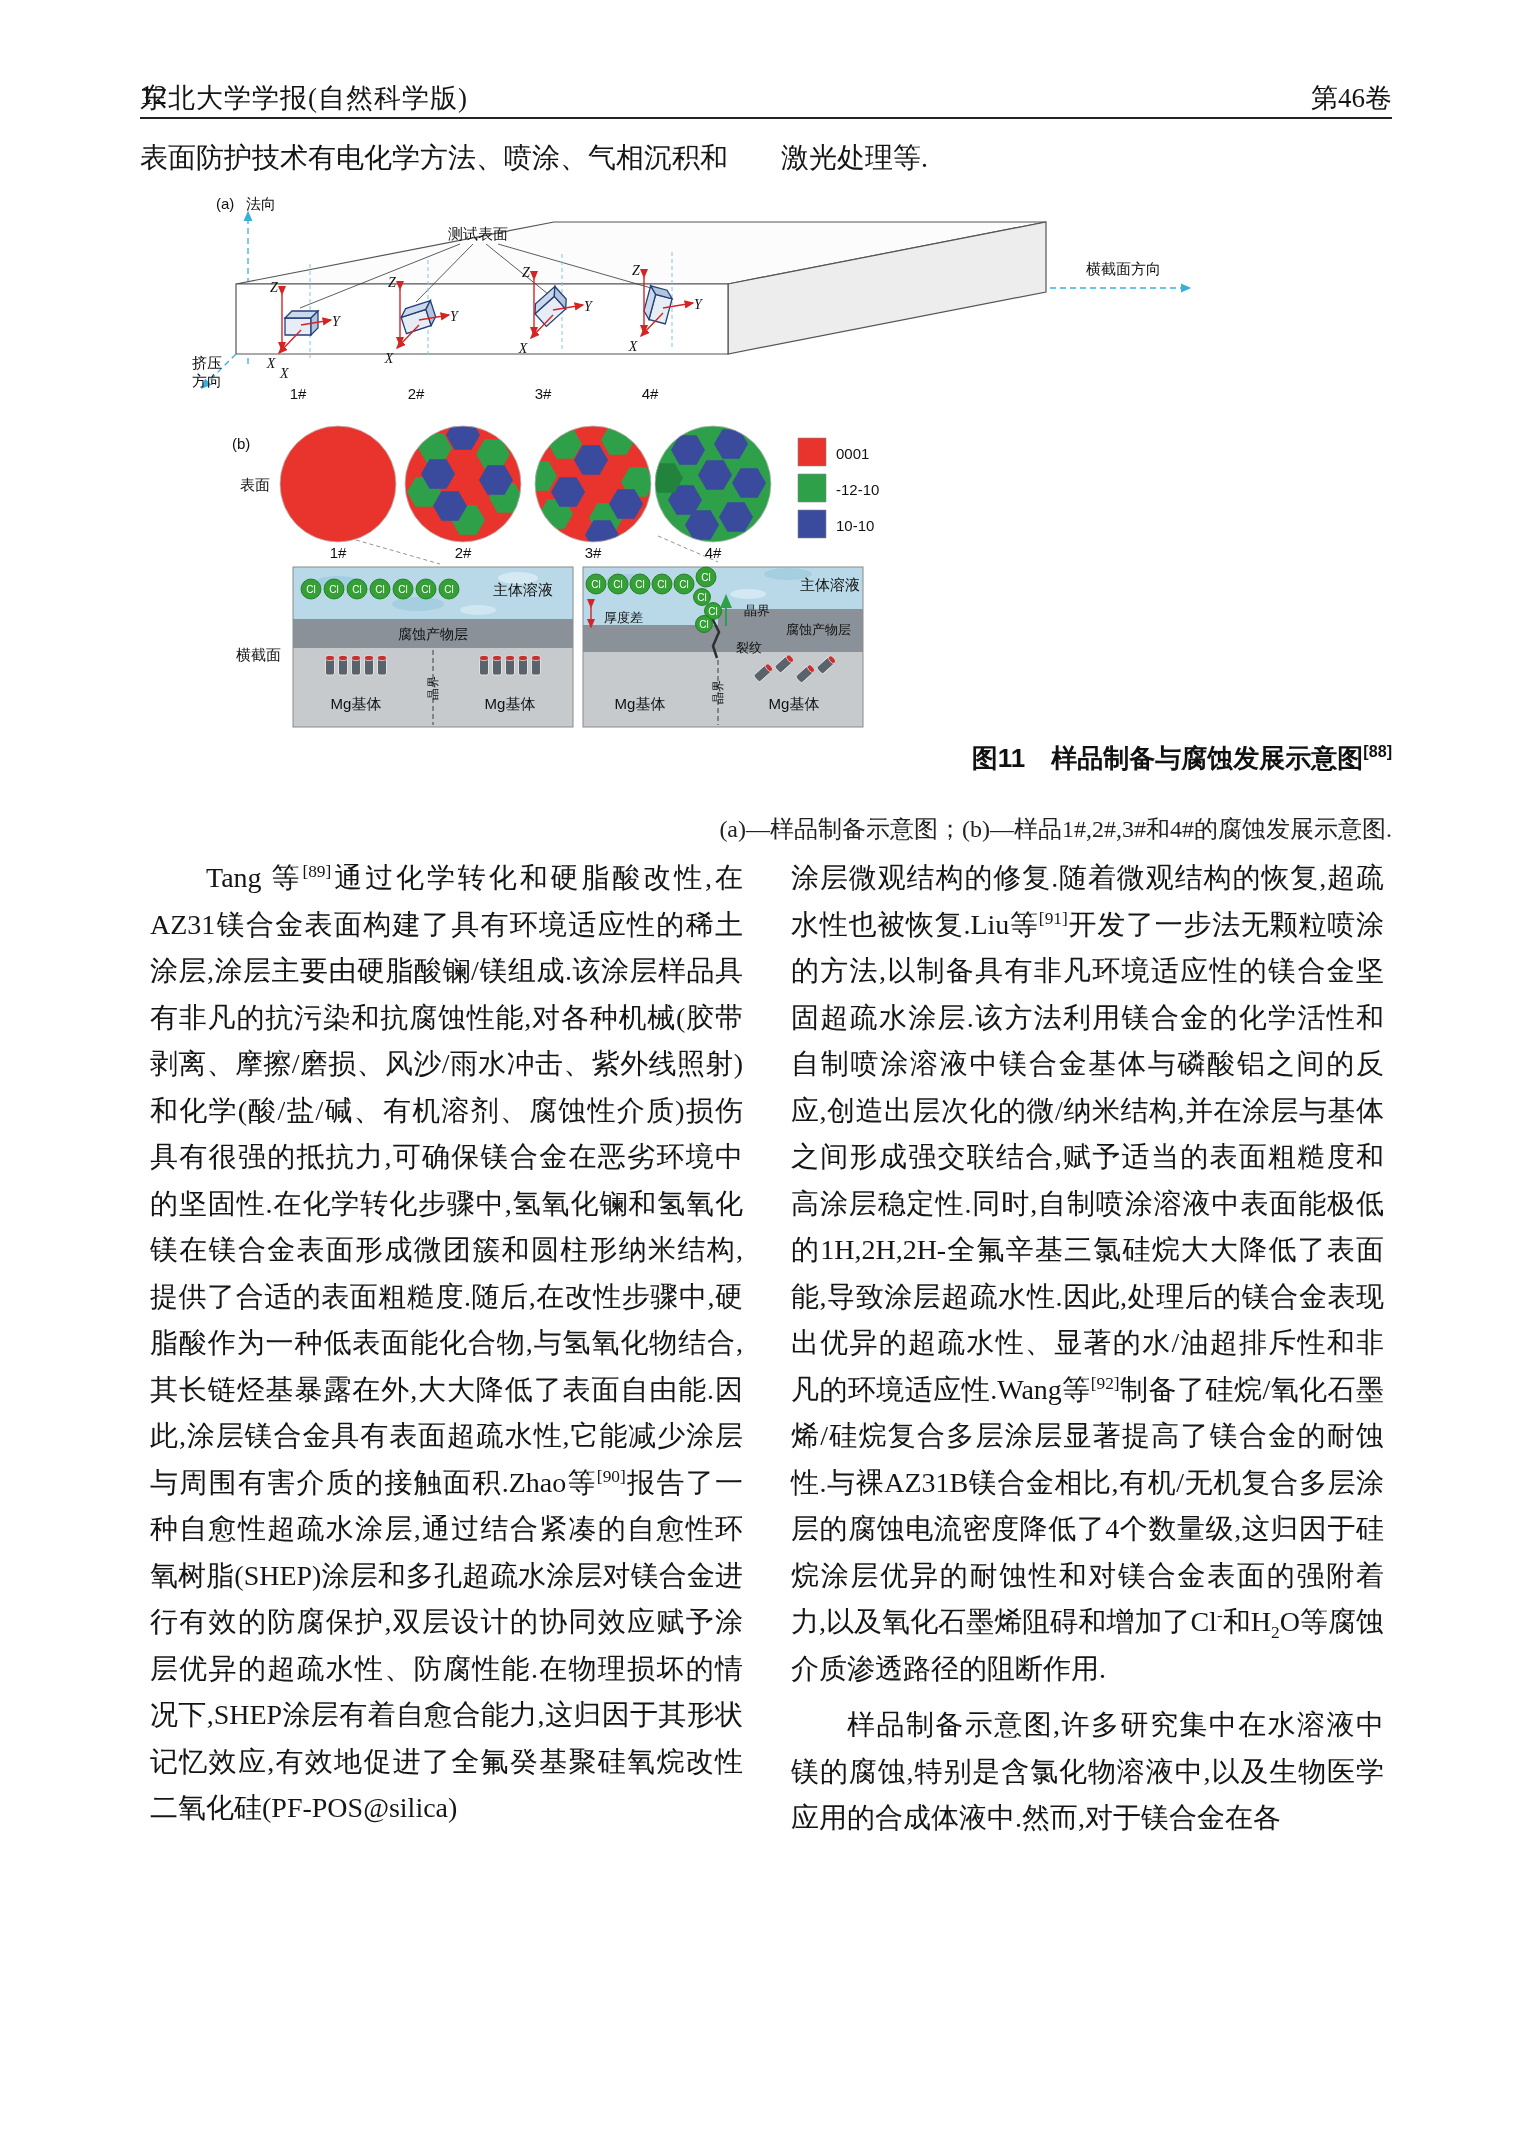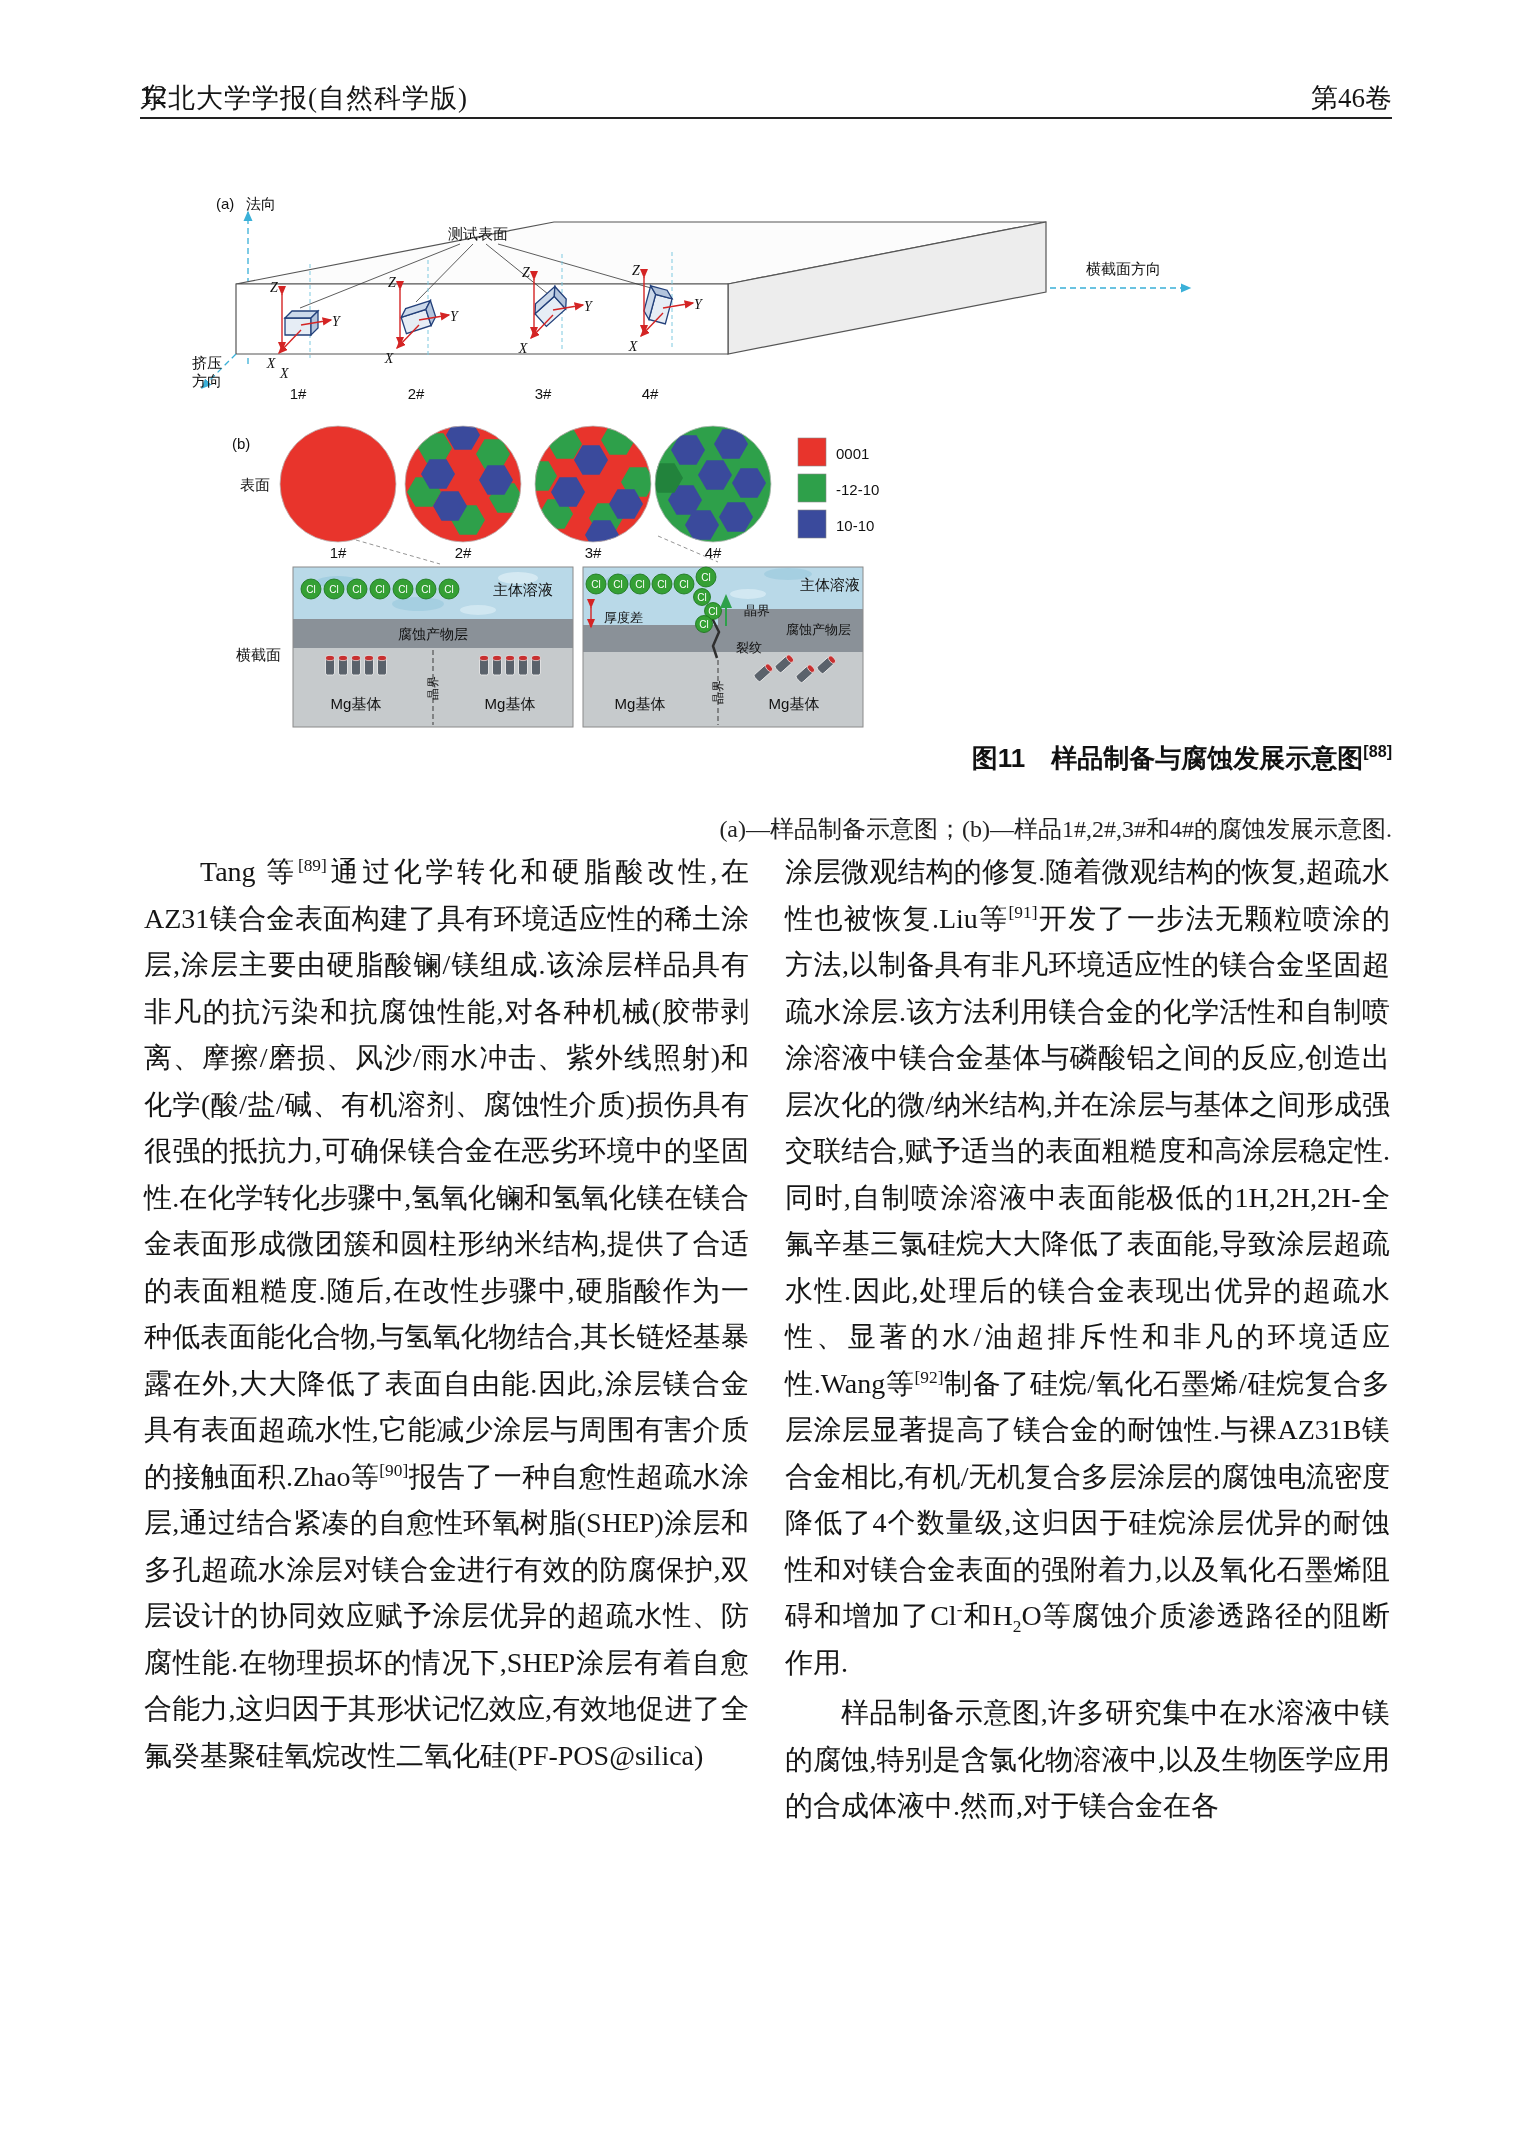--- a/index.html
+++ b/index.html
@@ -18,21 +18,21 @@
   .figwrap{position:absolute;top:192px;left:188px;width:1010px;height:548px}
   .cap-cn{position:absolute;top:741px;left:140px;width:1252px;text-align:right;
           font:bold 26px "Liberation Sans","DejaVu Sans",sans-serif;color:#111}
   .cap-en{position:absolute;top:778px;left:140px;width:1252px;text-align:center;
           font:25px "Liberation Sans","DejaVu Sans",sans-serif;color:#111}
   .cap-sub{position:absolute;top:813px;left:140px;width:1252px;text-align:right;
            font:24px "Liberation Serif","DejaVu Serif",serif;color:#222}
   .col{position:absolute;top:845px;width:613px;font-size:28px;line-height:46.5px;text-align:justify}
   .col-left{left:140px}
   .col-right{left:781px}
-  .para{margin:4px}
+  .para{margin:10px}
   .para.indent{text-indent:2em}
   sup,sub{font-size:62%;line-height:0}
   
   svg text{user-select:none}
   .ft15{font:15px "Liberation Sans","DejaVu Sans",sans-serif;fill:#111}
   .ft14{font:14px "Liberation Sans","DejaVu Sans",sans-serif;fill:#111}
   .ft13{font:13px "Liberation Sans","DejaVu Sans",sans-serif;fill:#111}
   .ft12{font:12px "Liberation Sans","DejaVu Sans",sans-serif;fill:#111}
   .clt{font:10px "Liberation Sans",sans-serif;fill:#fff;text-anchor:middle}
   .ax{font:italic 14px "Liberation Serif",serif;fill:#111}
@@ -47,20 +47,24 @@
 
 <div class="page">
 
   <div class="hdr">
     <span class="hn">12</span>
     <span class="hj">东北大学学报(自然科学版)</span>
     <span class="hv">第46卷</span>
   </div>
   <div class="rule"></div>
 
+  <div class="intro">
+    <span class="il">表面防护技术有电化学方法、喷涂、气相沉积和</span>
+    <span class="ir">激光处理等.</span>
+  </div>
 
   <div class="figwrap">
   <svg width="1010" height="548" viewBox="0 0 1010 548">
     <defs>
       <marker id="mC" markerWidth="9" markerHeight="9" refX="7" refY="3.5" orient="auto">
             <path d="M0,0L8,3.5L0,7Z" fill="#3ab0d8"></path>
           </marker>
       <marker id="mR" markerWidth="8" markerHeight="8" refX="6" refY="3" orient="auto">
             <path d="M0,0L7,3L0,6Z" fill="#d42424"></path>
           </marker>

